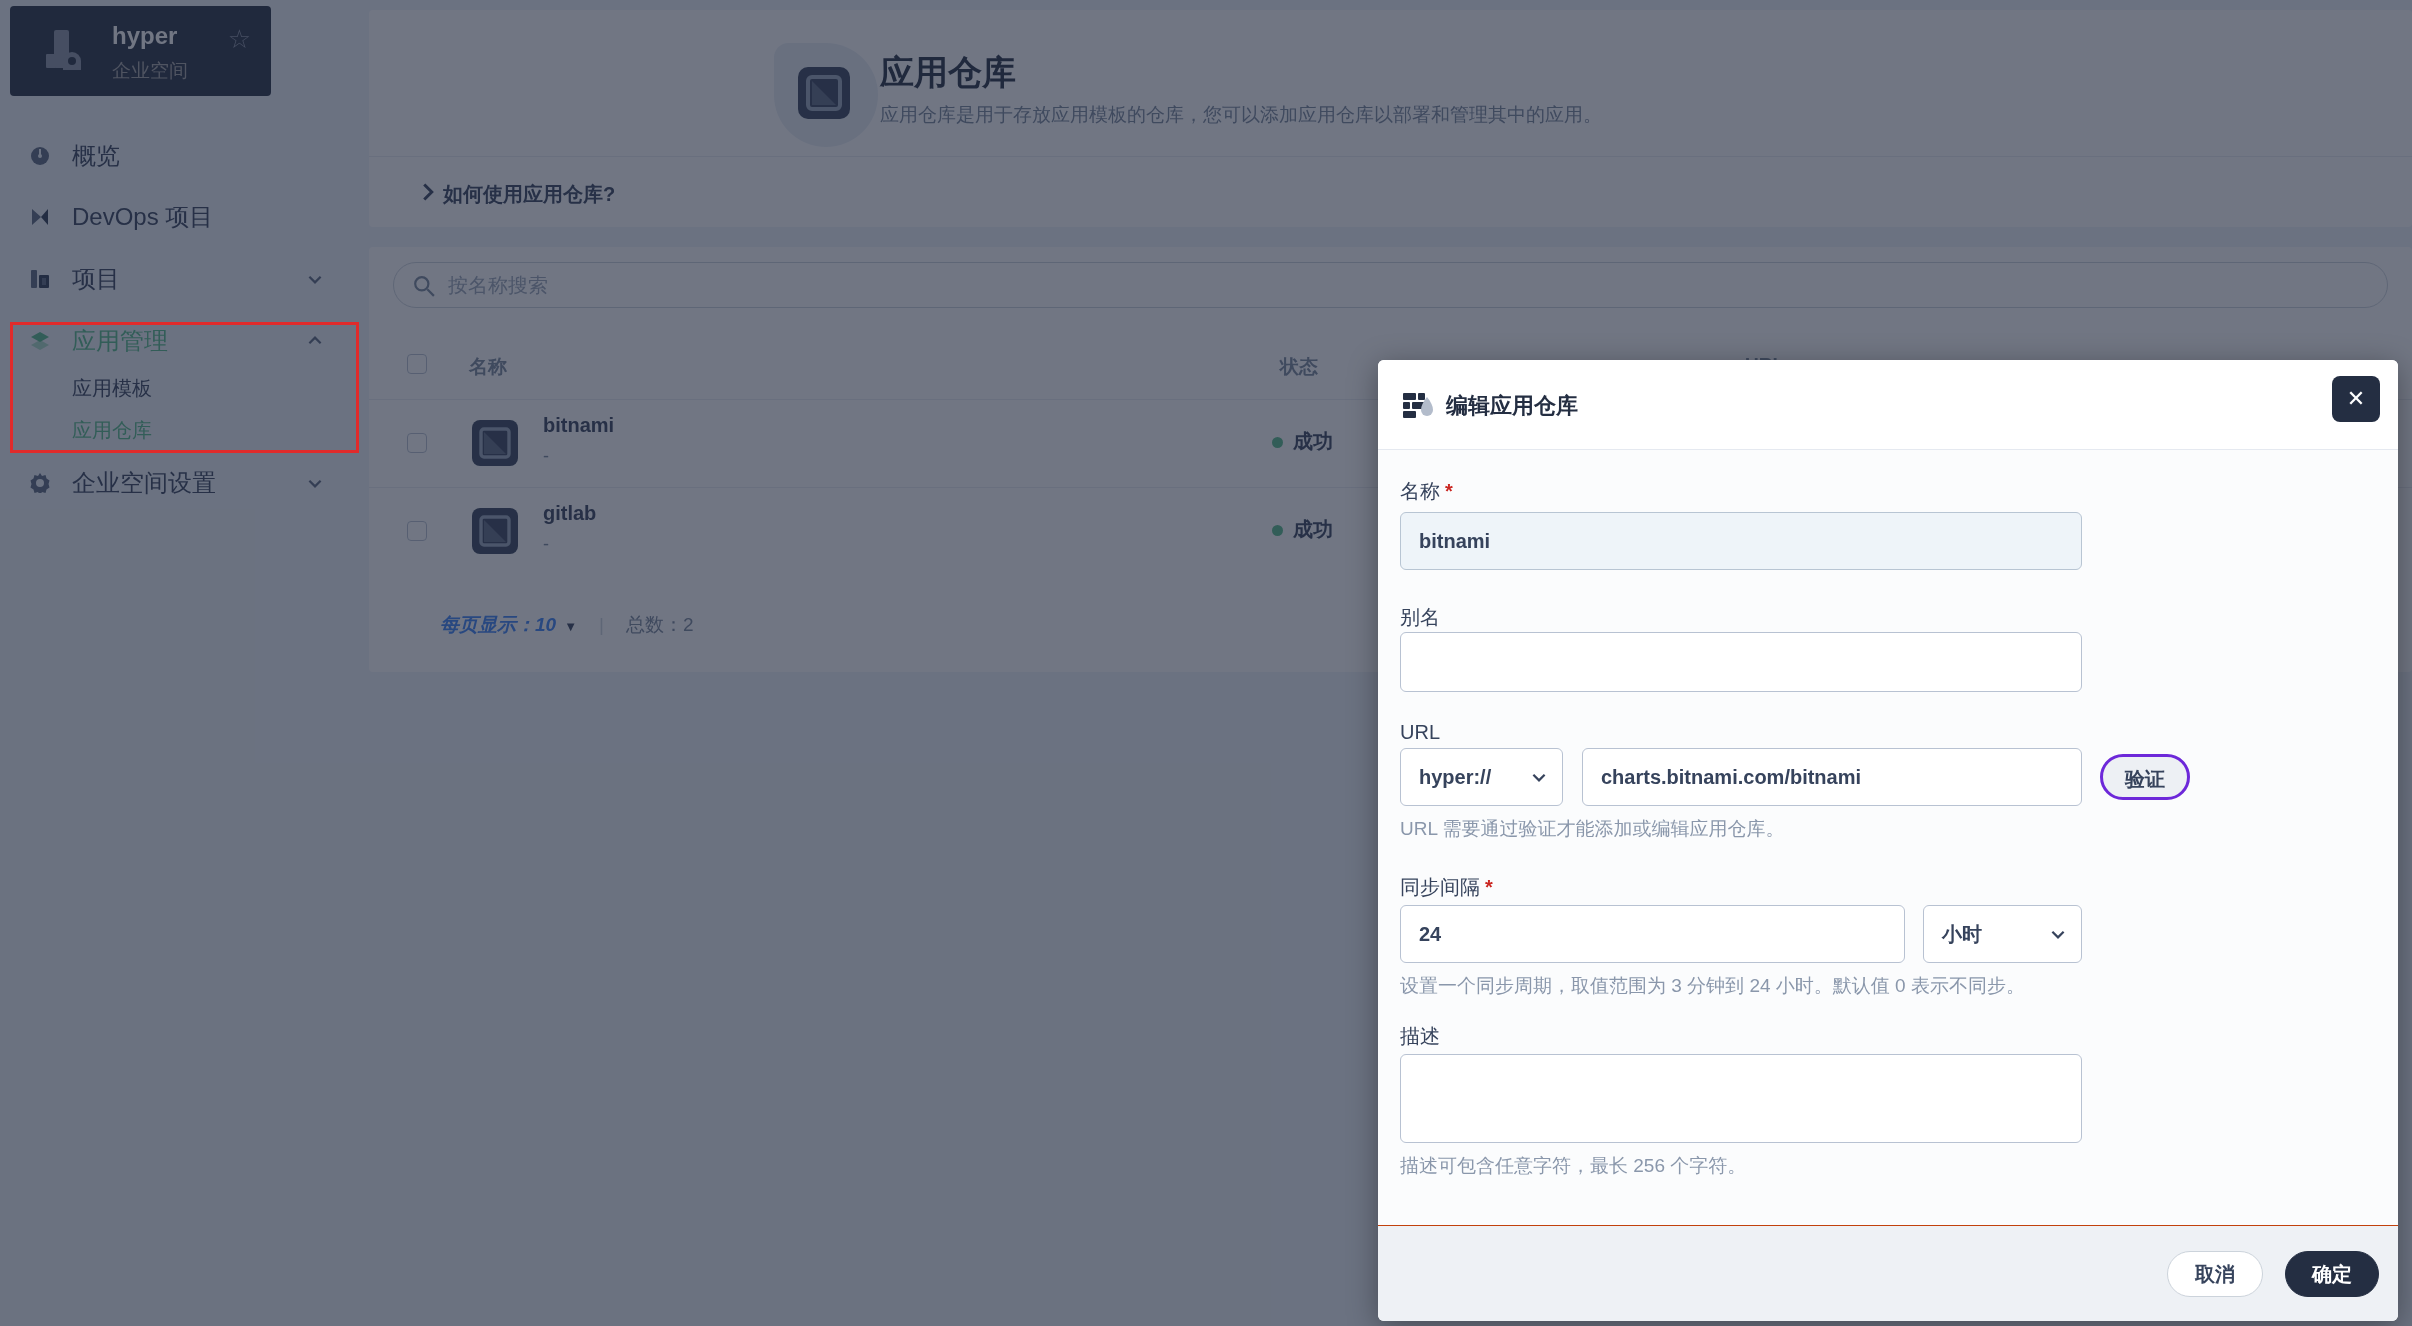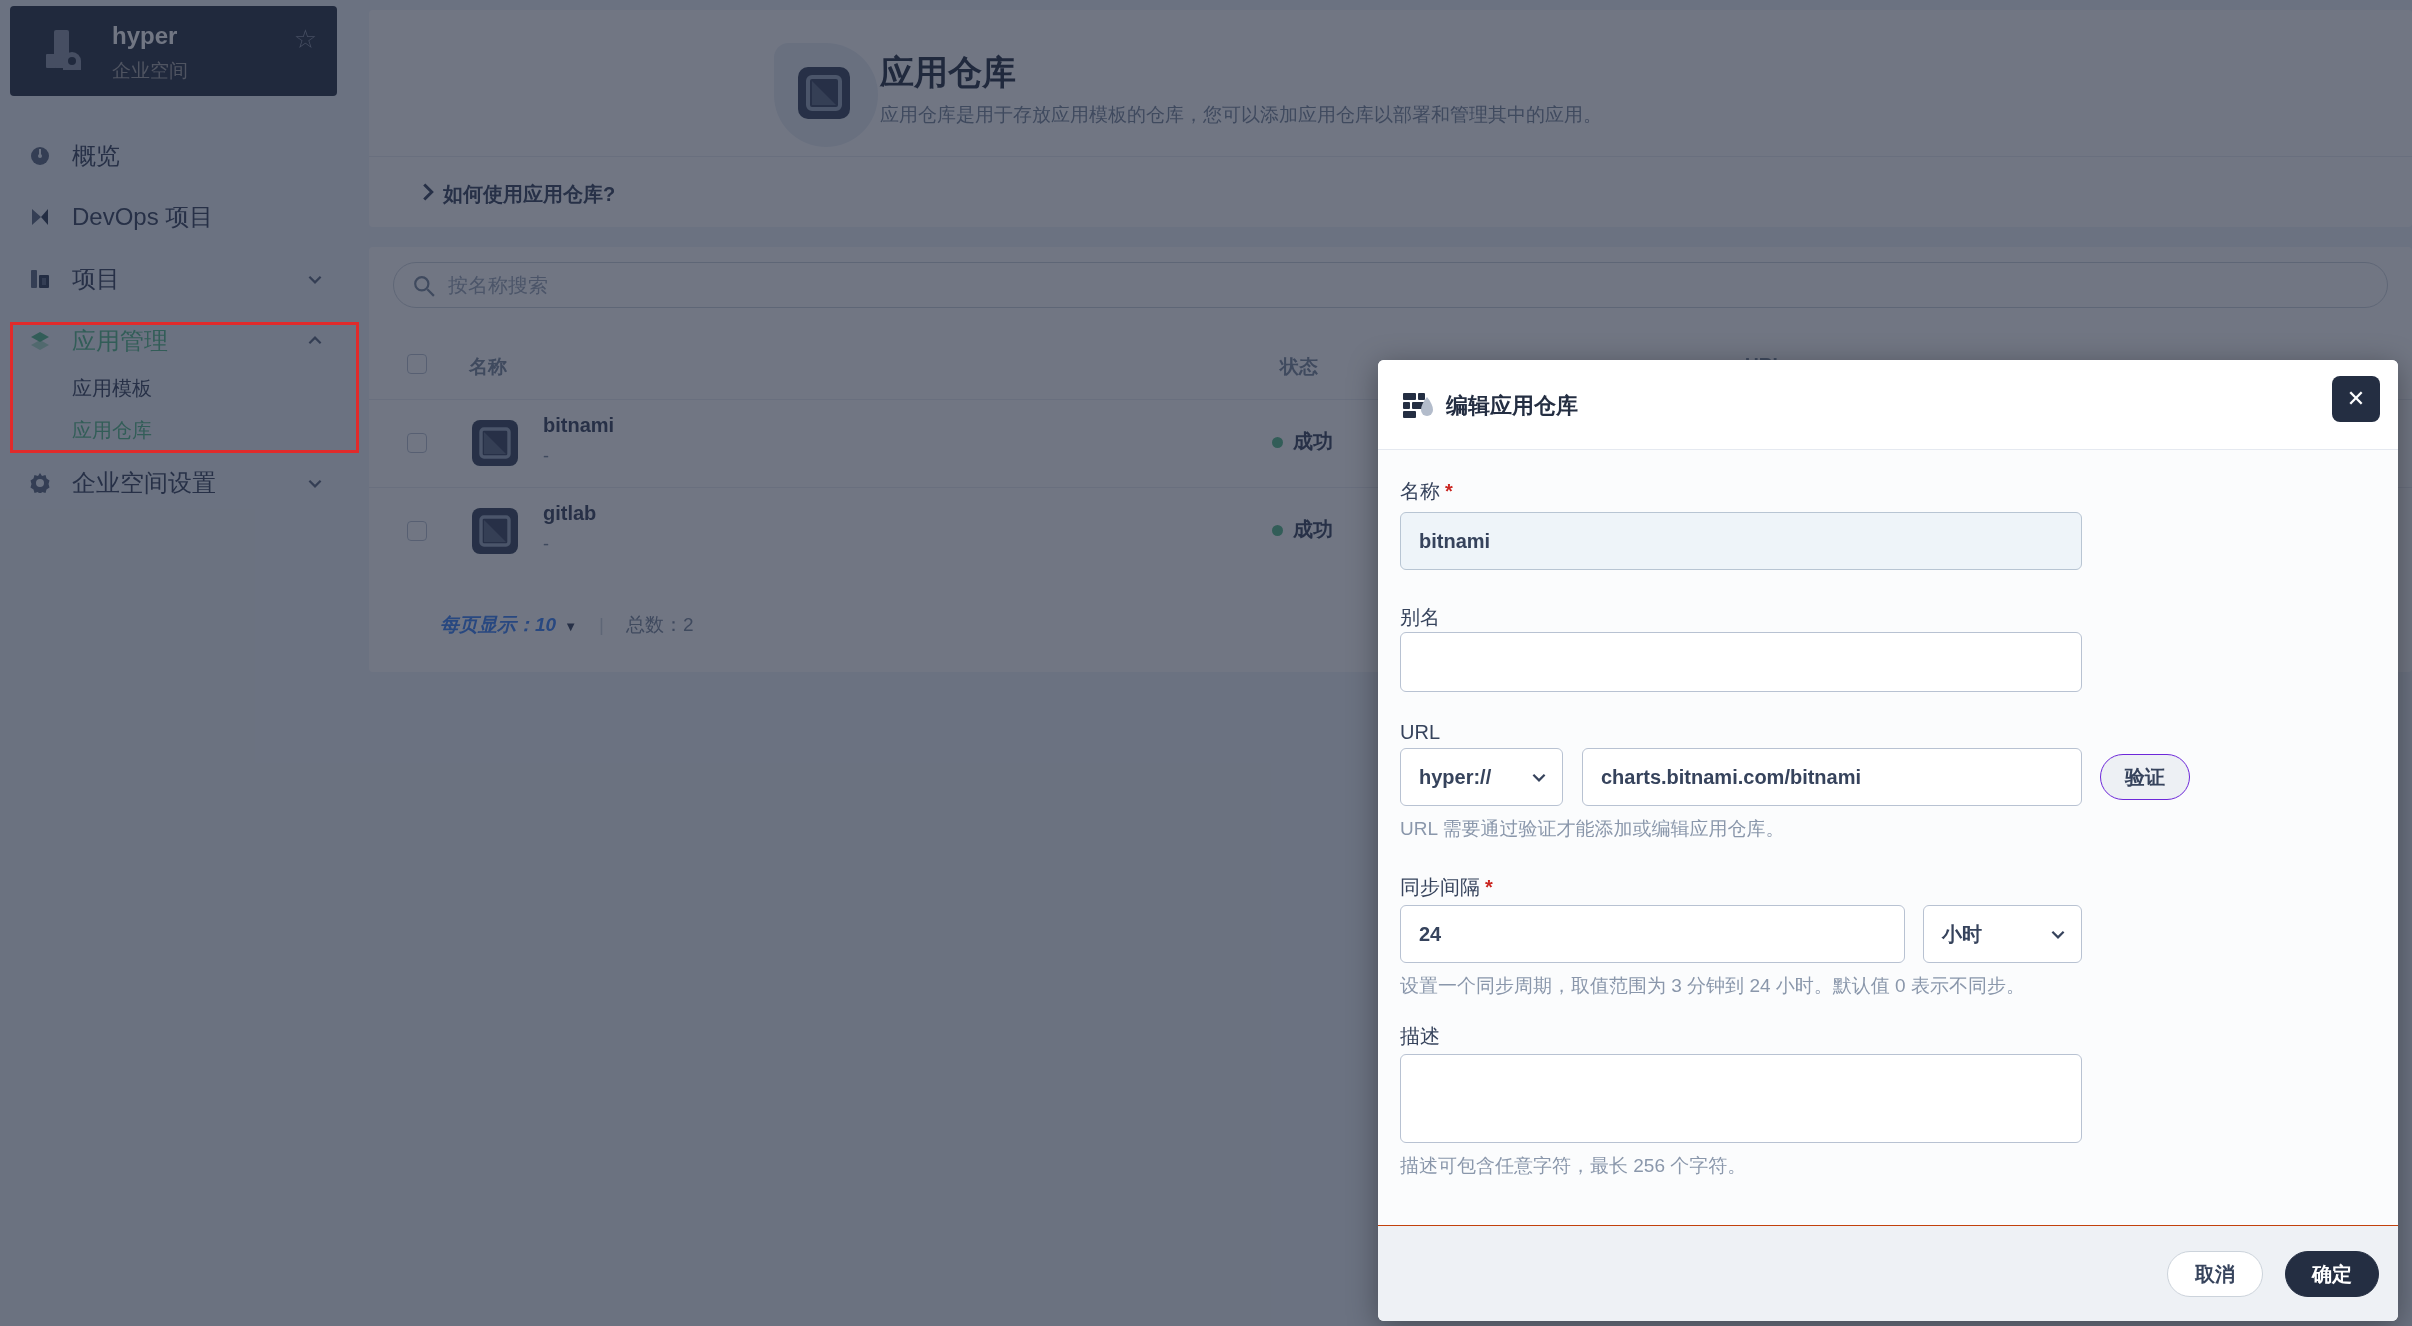--- a/index.html
+++ b/index.html
@@ -6,21 +6,21 @@
   html,body { width:2412px; height:1326px; overflow:hidden; }
   body {
     font-family:"Liberation Sans","DejaVu Sans",sans-serif;
     background:#eff4f9; color:#36435c; position:relative;
   }
   .abs { position:absolute; }
 
   
   .sidebar { position:absolute; left:0; top:0; width:369px; height:1326px; }
   .ws-card {
-    position:absolute; left:10px; top:6px; width:327px; height:90px;
+    position:absolute; left:10px; top:6px; width:261px; height:90px;
     background:#242e42; border-radius:4px; cursor:pointer;
   }
   .ws-icon { position:absolute; left:36px; top:24px; width:42px; height:44px; }
   .ws-name { position:absolute; left:102px; top:16px; font-size:24px; font-weight:bold; color:#ffffff; }
   .ws-type { position:absolute; left:102px; top:52px; font-size:19px; color:#a3a3a3; }
   .ws-star { position:absolute; right:20px; top:18px; font-size:26px; color:#8a93a5; cursor:pointer; }
 
   .nav-item { position:absolute; left:6px; width:350px; height:48px; cursor:pointer; }
   .nav-item .nicon { position:absolute; left:24px; top:14px; width:20px; height:20px; color:#59677f; }
   .nav-item .nlabel { position:absolute; left:66px; top:50%; transform:translateY(-50%); font-size:24px; color:#36435c; }
@@ -100,21 +100,21 @@
   .t-input {
     position:absolute; left:22px; width:682px; height:58px; border:1px solid #b8c2d2; border-radius:6px;
     background:#ffffff; font-size:20px; font-weight:bold; color:#36435c; padding:0 18px;
     font-family:inherit; outline:none;
   }
   .t-input.readonly { background:#eef4f9; border-color:#b8c5d3; }
   .sel { position:absolute; height:58px; border:1px solid #b8c2d2; border-radius:6px; background:#fff; cursor:pointer; }
   .sel .v { position:absolute; left:18px; top:50%; transform:translateY(-50%); font-size:20px; font-weight:bold; color:#36435c; }
   .sel svg { position:absolute; right:14px; top:50%; transform:translateY(-50%); width:18px; height:18px; color:#36435c; }
   .btn-verify { position:absolute; left:722px; width:90px; height:46px; border-radius:23px; background:#edf0f4;
-    border:1px solid #6d28d9; font-size:20px; font-weight:bold; color:#36435c; text-align:center; line-height:44px; cursor:pointer; }
+    border:3px solid #6d28d9; font-size:20px; font-weight:bold; color:#36435c; text-align:center; line-height:44px; cursor:pointer; }
   .t-area { position:absolute; left:22px; width:682px; height:89px; border:1px solid #b8c2d2; border-radius:6px;
     background:#fff; resize:none; font-family:inherit; font-size:20px; color:#36435c; padding:10px 18px; outline:none; }
   .m-foot { position:absolute; left:0; bottom:0; right:0; height:96px; background:#eef1f5;
     border-top:1px solid #c2410c; border-radius:0 0 6px 6px; }
   .btn { position:absolute; top:25px; height:46px; border-radius:23px; font-size:20px; font-weight:bold;
     text-align:center; line-height:44px; cursor:pointer; }
   .btn-cancel { right:135px; width:96px; background:#ffffff; border:1px solid #ccd3db; color:#36435c; }
   .btn-ok { right:19px; width:94px; background:#242e42; border:1px solid #242e42; color:#ffffff; }
 </style>
 </head>

